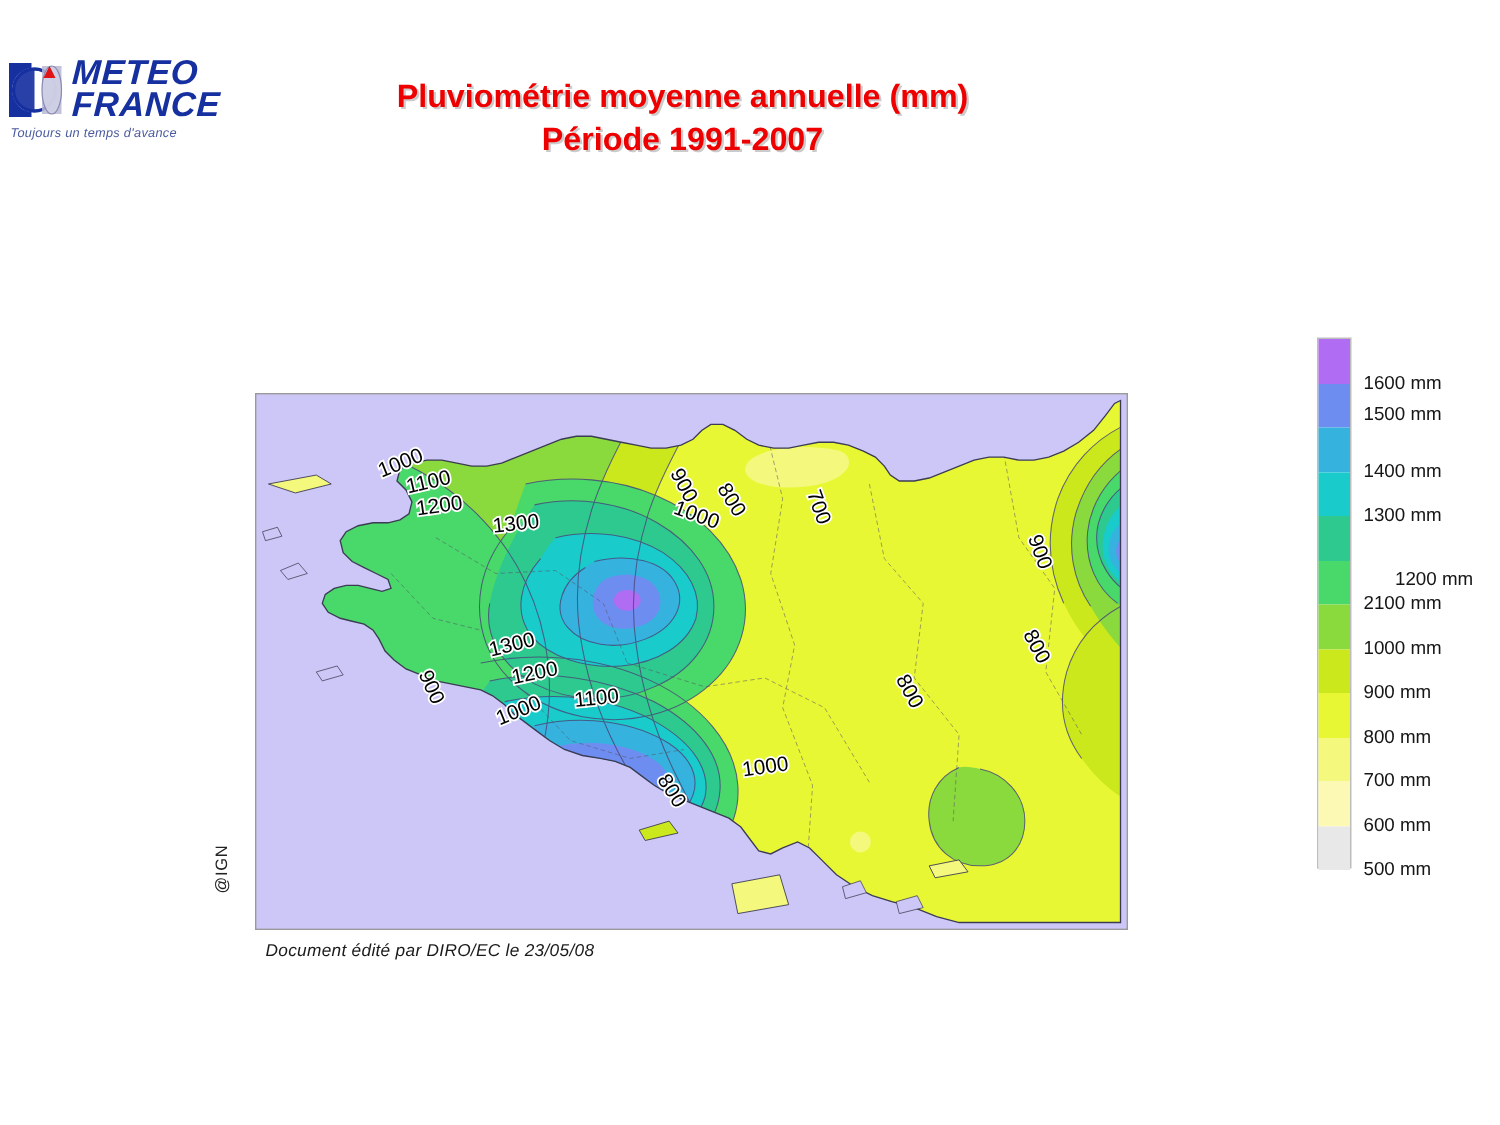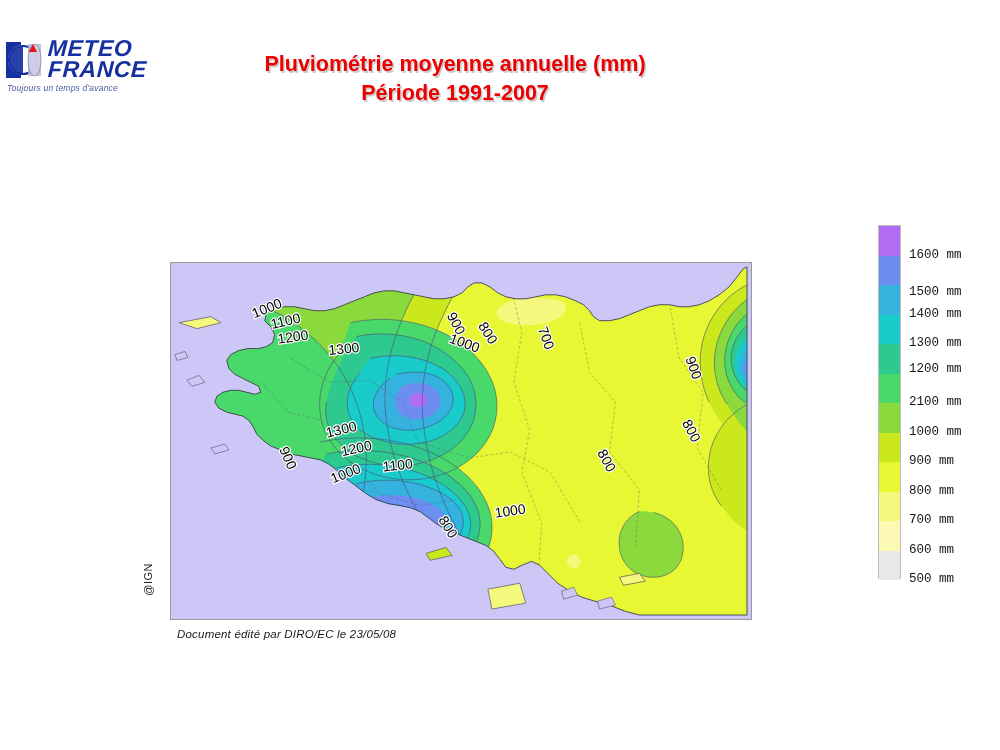--- a/index.html
+++ b/index.html
@@ -132,21 +132,21 @@
   .legend-swatch {
     width: 100%;
     height: 29.5px;
   }
   .legend-label {
     position: absolute;
     left: 31px;
     font-size: 12.5px;
     color: #161616;
     white-space: nowrap;
-    font-family: Liberation Mono, monospace;
+    font-family: Liberation Sans, sans-serif;
   }
 </style>
 </head>
 <body>
 
 <div id="logo">
   <svg id="logo-mark" viewBox="0 0 40 40">
     <rect x="0" y="0" width="40" height="40" fill="#ffffff"></rect>
     <rect x="0" y="2" width="15" height="36" fill="#1630a0"></rect>
     <circle cx="17" cy="20" r="15" fill="#ffffff"></circle>
@@ -391,24 +391,24 @@
       <div class="legend-swatch" style="background: rgb(46, 201, 142); height: 29.5px;"></div>
       <div class="legend-swatch" style="background: rgb(73, 216, 106); height: 29.5px;"></div>
       <div class="legend-swatch" style="background: rgb(138, 218, 62); height: 29.5px;"></div>
       <div class="legend-swatch" style="background: rgb(203, 232, 28); height: 29.5px;"></div>
       <div class="legend-swatch" style="background: rgb(232, 247, 51); height: 29.5px;"></div>
       <div class="legend-swatch" style="background: rgb(244, 248, 124); height: 29.5px;"></div>
       <div class="legend-swatch" style="background: rgb(251, 249, 180); height: 29.5px;"></div>
       <div class="legend-swatch" style="background: rgb(232, 232, 232); height: 29.5px;"></div>
     </div>
 <div class="legend-label" style="top: 22.5px;">1600 mm</div>
-    <div class="legend-label" style="top: 60px;">1500 mm</div>
+    <div class="legend-label" style="top: 44px;">1500 mm</div>
     <div class="legend-label" style="top: 81.5px;">1400 mm</div>
     <div class="legend-label" style="top: 111px;">1300 mm</div>
-    <div class="legend-label" style="top: 137px;">1200 mm</div>
+    <div class="legend-label" style="top: 154px; margin-left: 21px;">1200 mm</div>
     <div class="legend-label" style="top: 170px;">2100 mm</div>
     <div class="legend-label" style="top: 199.5px;">1000 mm</div>
     <div class="legend-label" style="top: 229px;">900 mm</div>
     <div class="legend-label" style="top: 258.5px;">800 mm</div>
     <div class="legend-label" style="top: 288px;">700 mm</div>
     <div class="legend-label" style="top: 317.5px;">600 mm</div>
     <div class="legend-label" style="top: 347px;">500 mm</div>
   </div>
 
 </body></html>

